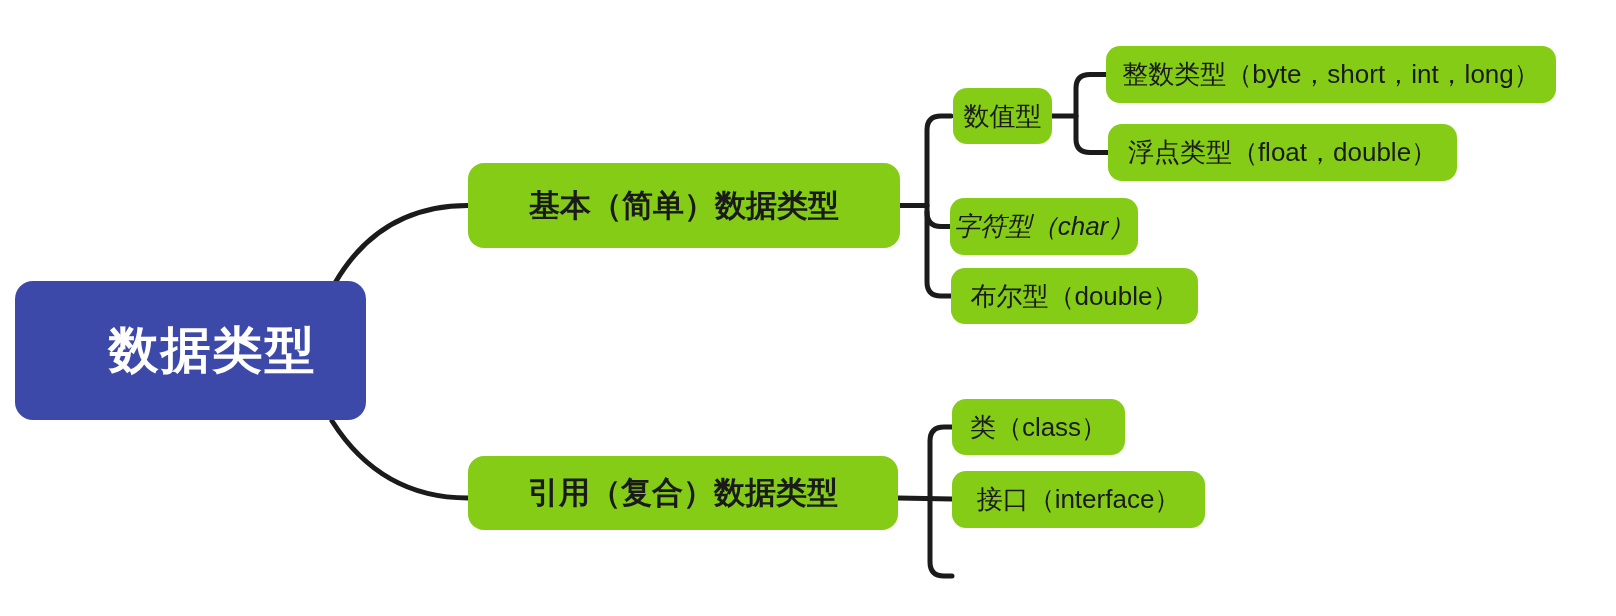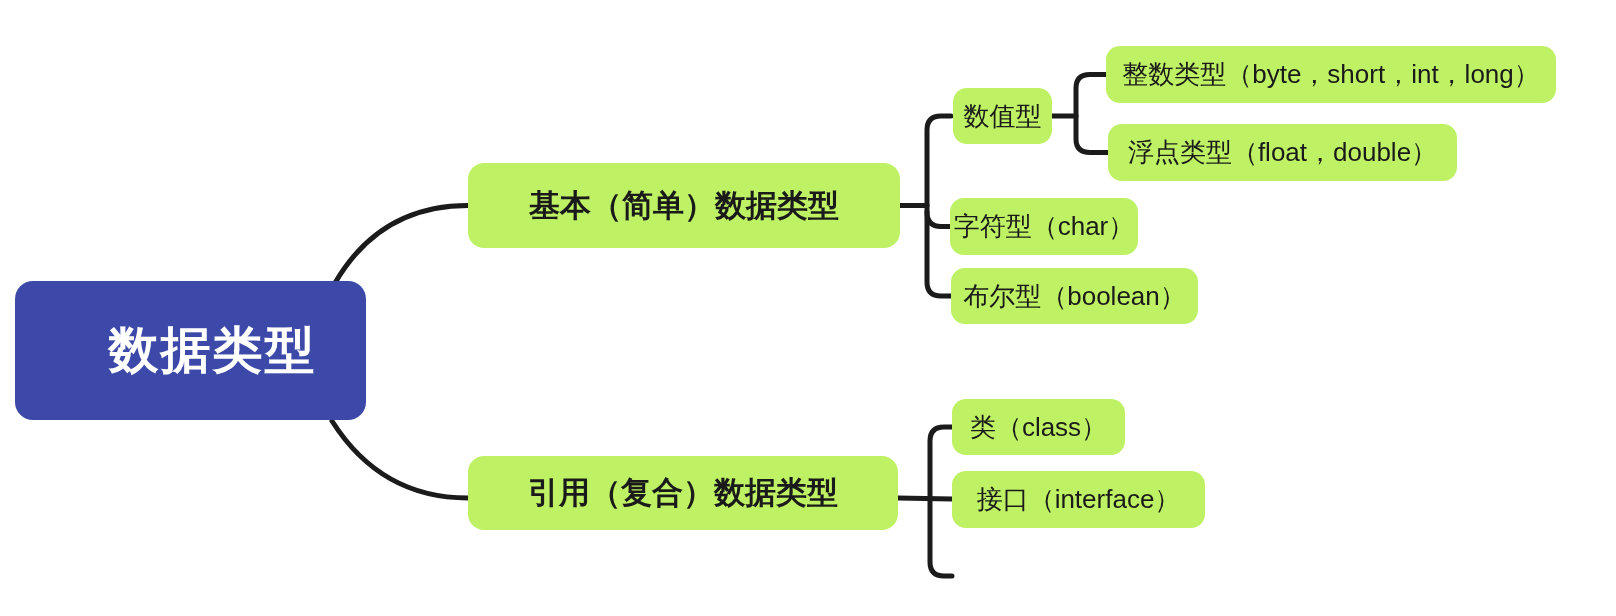--- a/index.html
+++ b/index.html
@@ -20,21 +20,21 @@
     left: 0;
     top: 0;
     z-index: 0;
   }
   .node {
     position: absolute;
     display: flex;
     align-items: center;
     justify-content: center;
     white-space: nowrap;
-    background: #bef264;
+    background: #84cc16;
     color: #1A1A1A;
     border-radius: 14px;
     z-index: 1;
     box-sizing: border-box;
     cursor: default;
   }
   .node-root {
     left: 15px; top: 281px; width: 351px; height: 139px;
     background: #3D49A8;
     color: #FFFFFF;
@@ -51,21 +51,21 @@
   }
   .node-leaf {
     font-size: 26px;
     font-weight: 400;
   }
   .n-basic     { left: 468px;  top: 163px; width: 432px; height: 85px; }
   .n-reference { left: 468px;  top: 456px; width: 430px; height: 74px; }
   .n-numeric   { left: 953px;  top: 88px;  width: 99px;  height: 56px; }
   .n-integer   { left: 1106px; top: 46px;  width: 450px; height: 57px; }
   .n-float     { left: 1108px; top: 124px; width: 349px; height: 57px; }
-  .n-char      { left: 950px;  top: 198px; width: 188px; height: 57px; }
+  .n-char      { left: 950px;  top: 198px; width: 188px; height: 57px; font-style: italic; }
   .n-boolean   { left: 951px;  top: 268px; width: 247px; height: 56px; }
   .n-class     { left: 952px;  top: 399px; width: 173px; height: 56px; }
   .n-interface { left: 952px;  top: 471px; width: 253px; height: 57px; }
   .n-array     { left: 952px;  top: 548px; width: 80px;  height: 56px; }
 </style>
 </head>
 <body>
 
 <div class="canvas">
 
@@ -91,21 +91,21 @@
   <div class="node node-branch n-basic">基本（简单）数据类型</div>
 
   <div class="node node-leaf n-numeric">数值型</div>
 
   <div class="node node-leaf n-integer">整数类型（byte，short，int，long）</div>
 
   <div class="node node-leaf n-float">浮点类型（float，double）</div>
 
   <div class="node node-leaf n-char">字符型（char）</div>
 
-  <div class="node node-leaf n-boolean">布尔型（boolean）</div>
+  <div class="node node-leaf n-boolean">布尔型（double）</div>
 
   <div class="node node-branch n-reference">引用（复合）数据类型</div>
 
   <div class="node node-leaf n-class">类（class）</div>
 
   <div class="node node-leaf n-interface">接口（interface）</div>
 
 
 </div>
 

